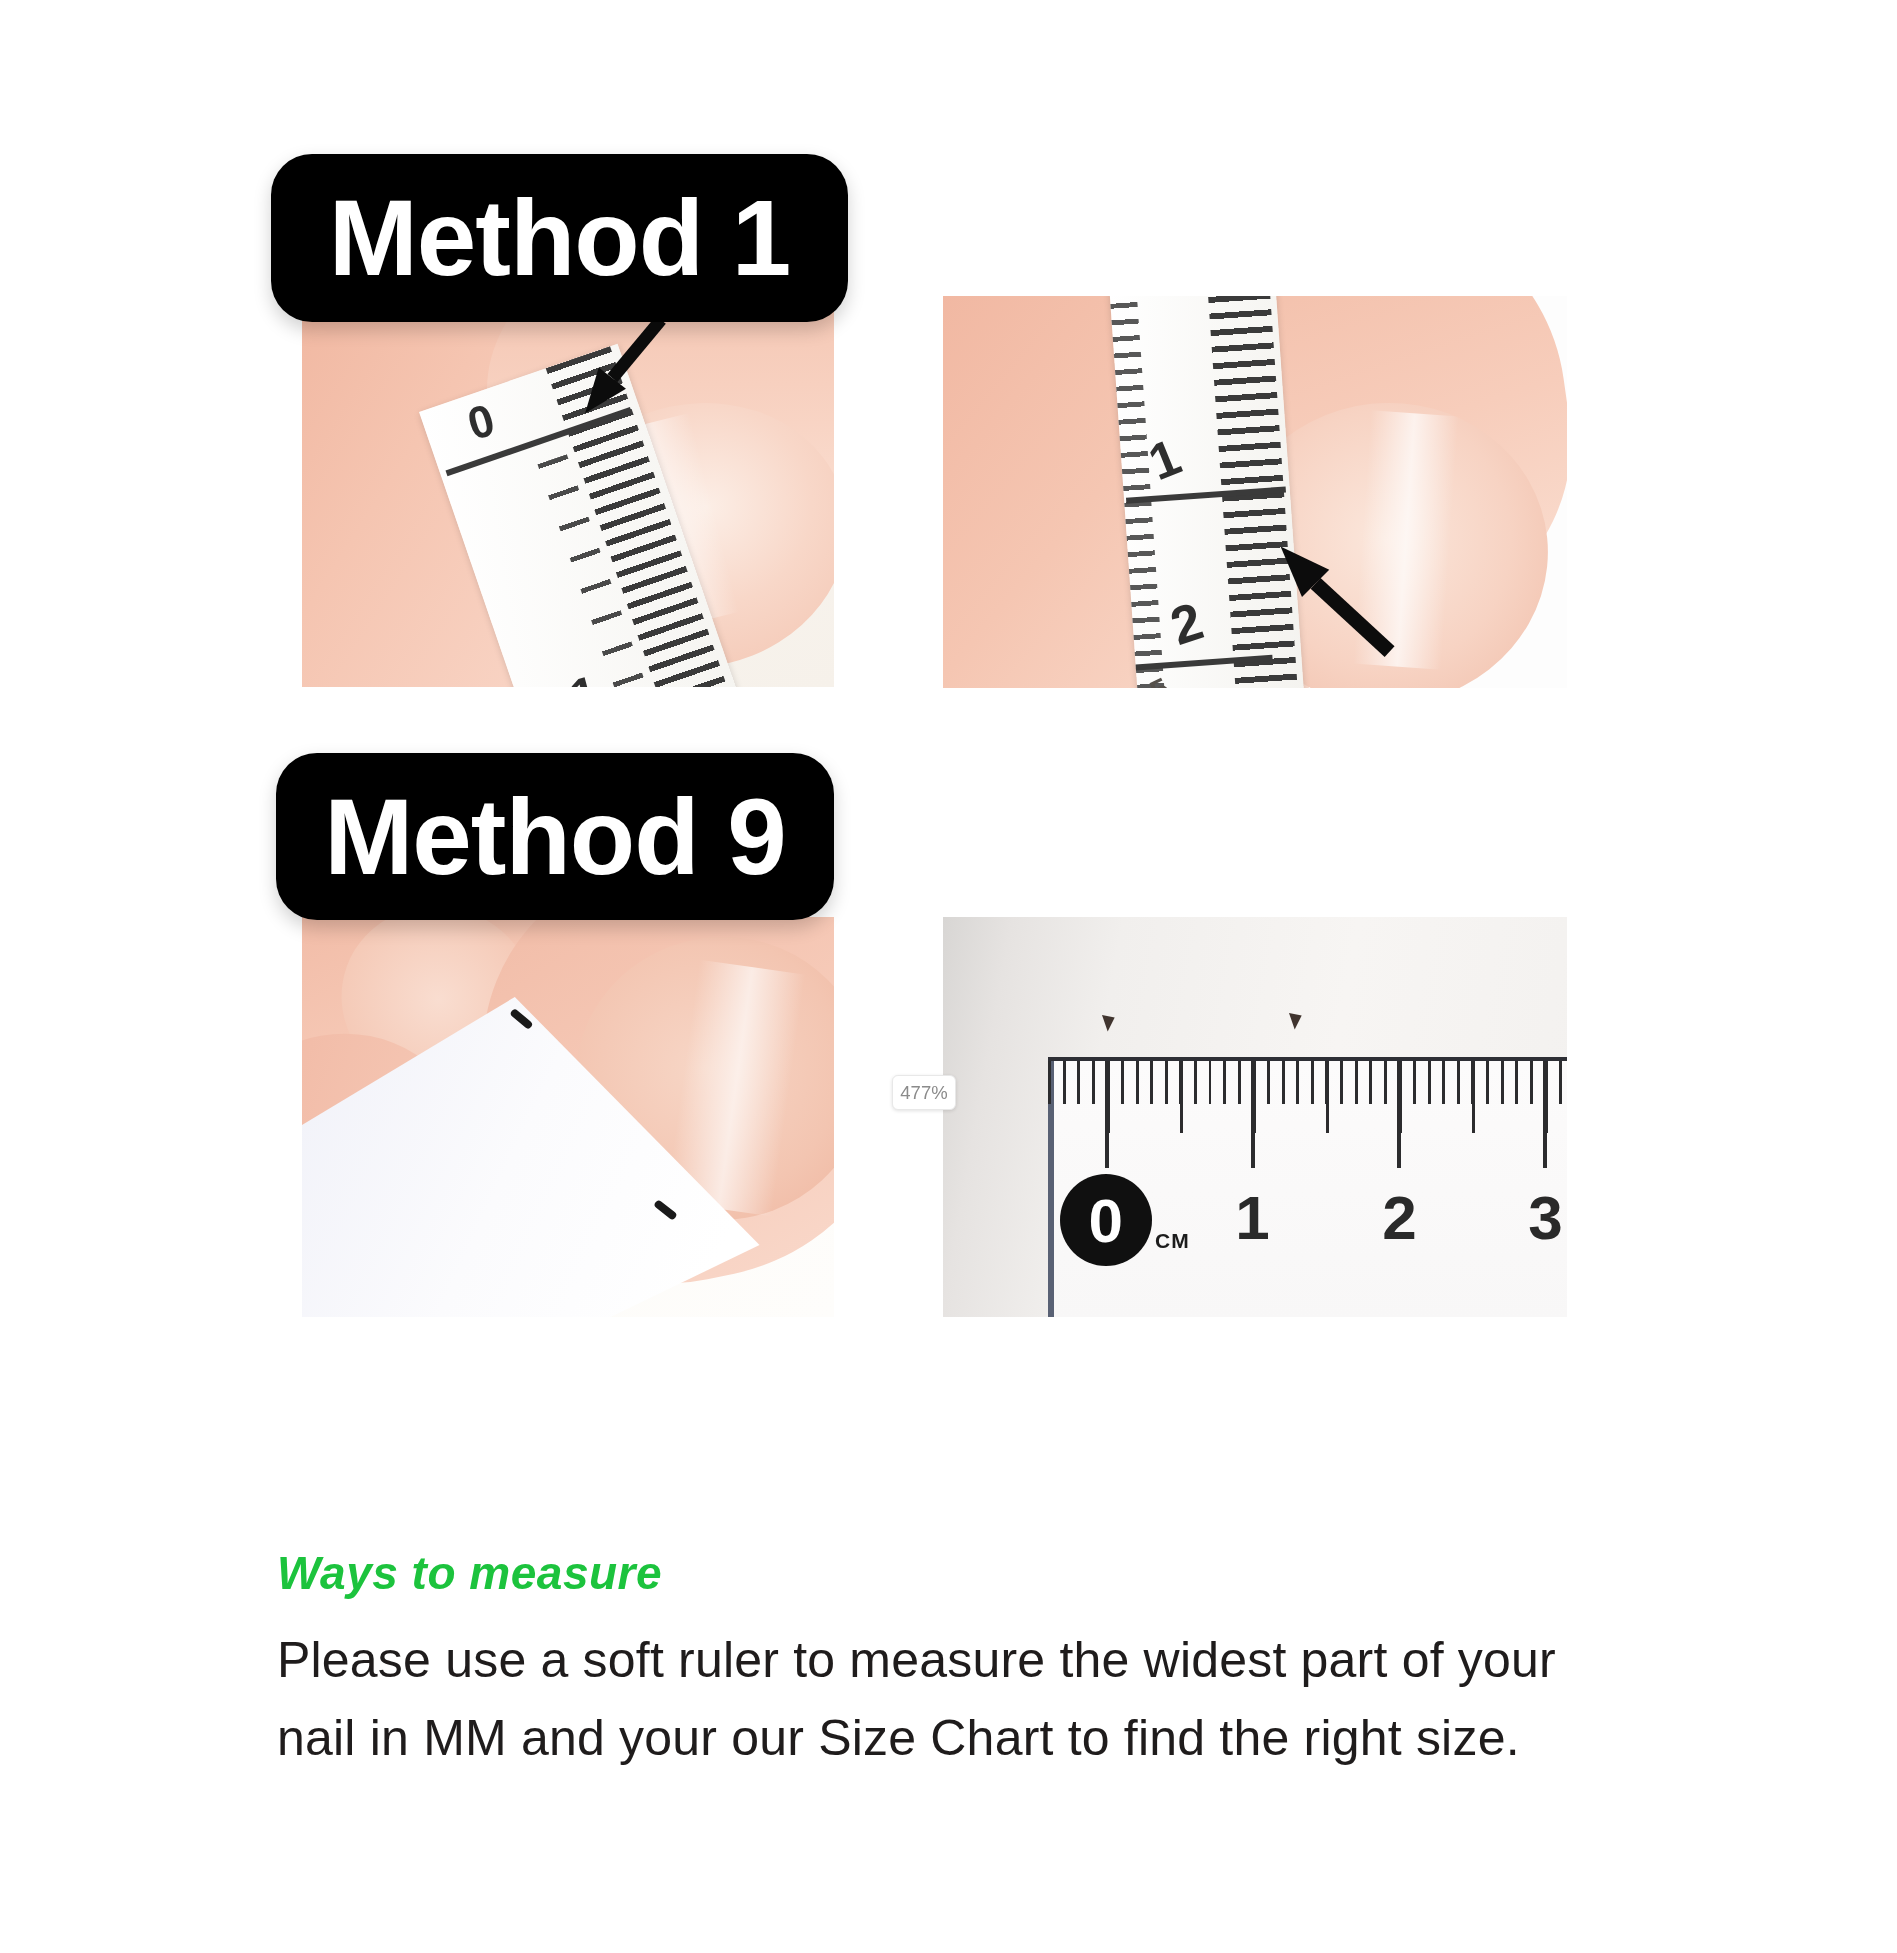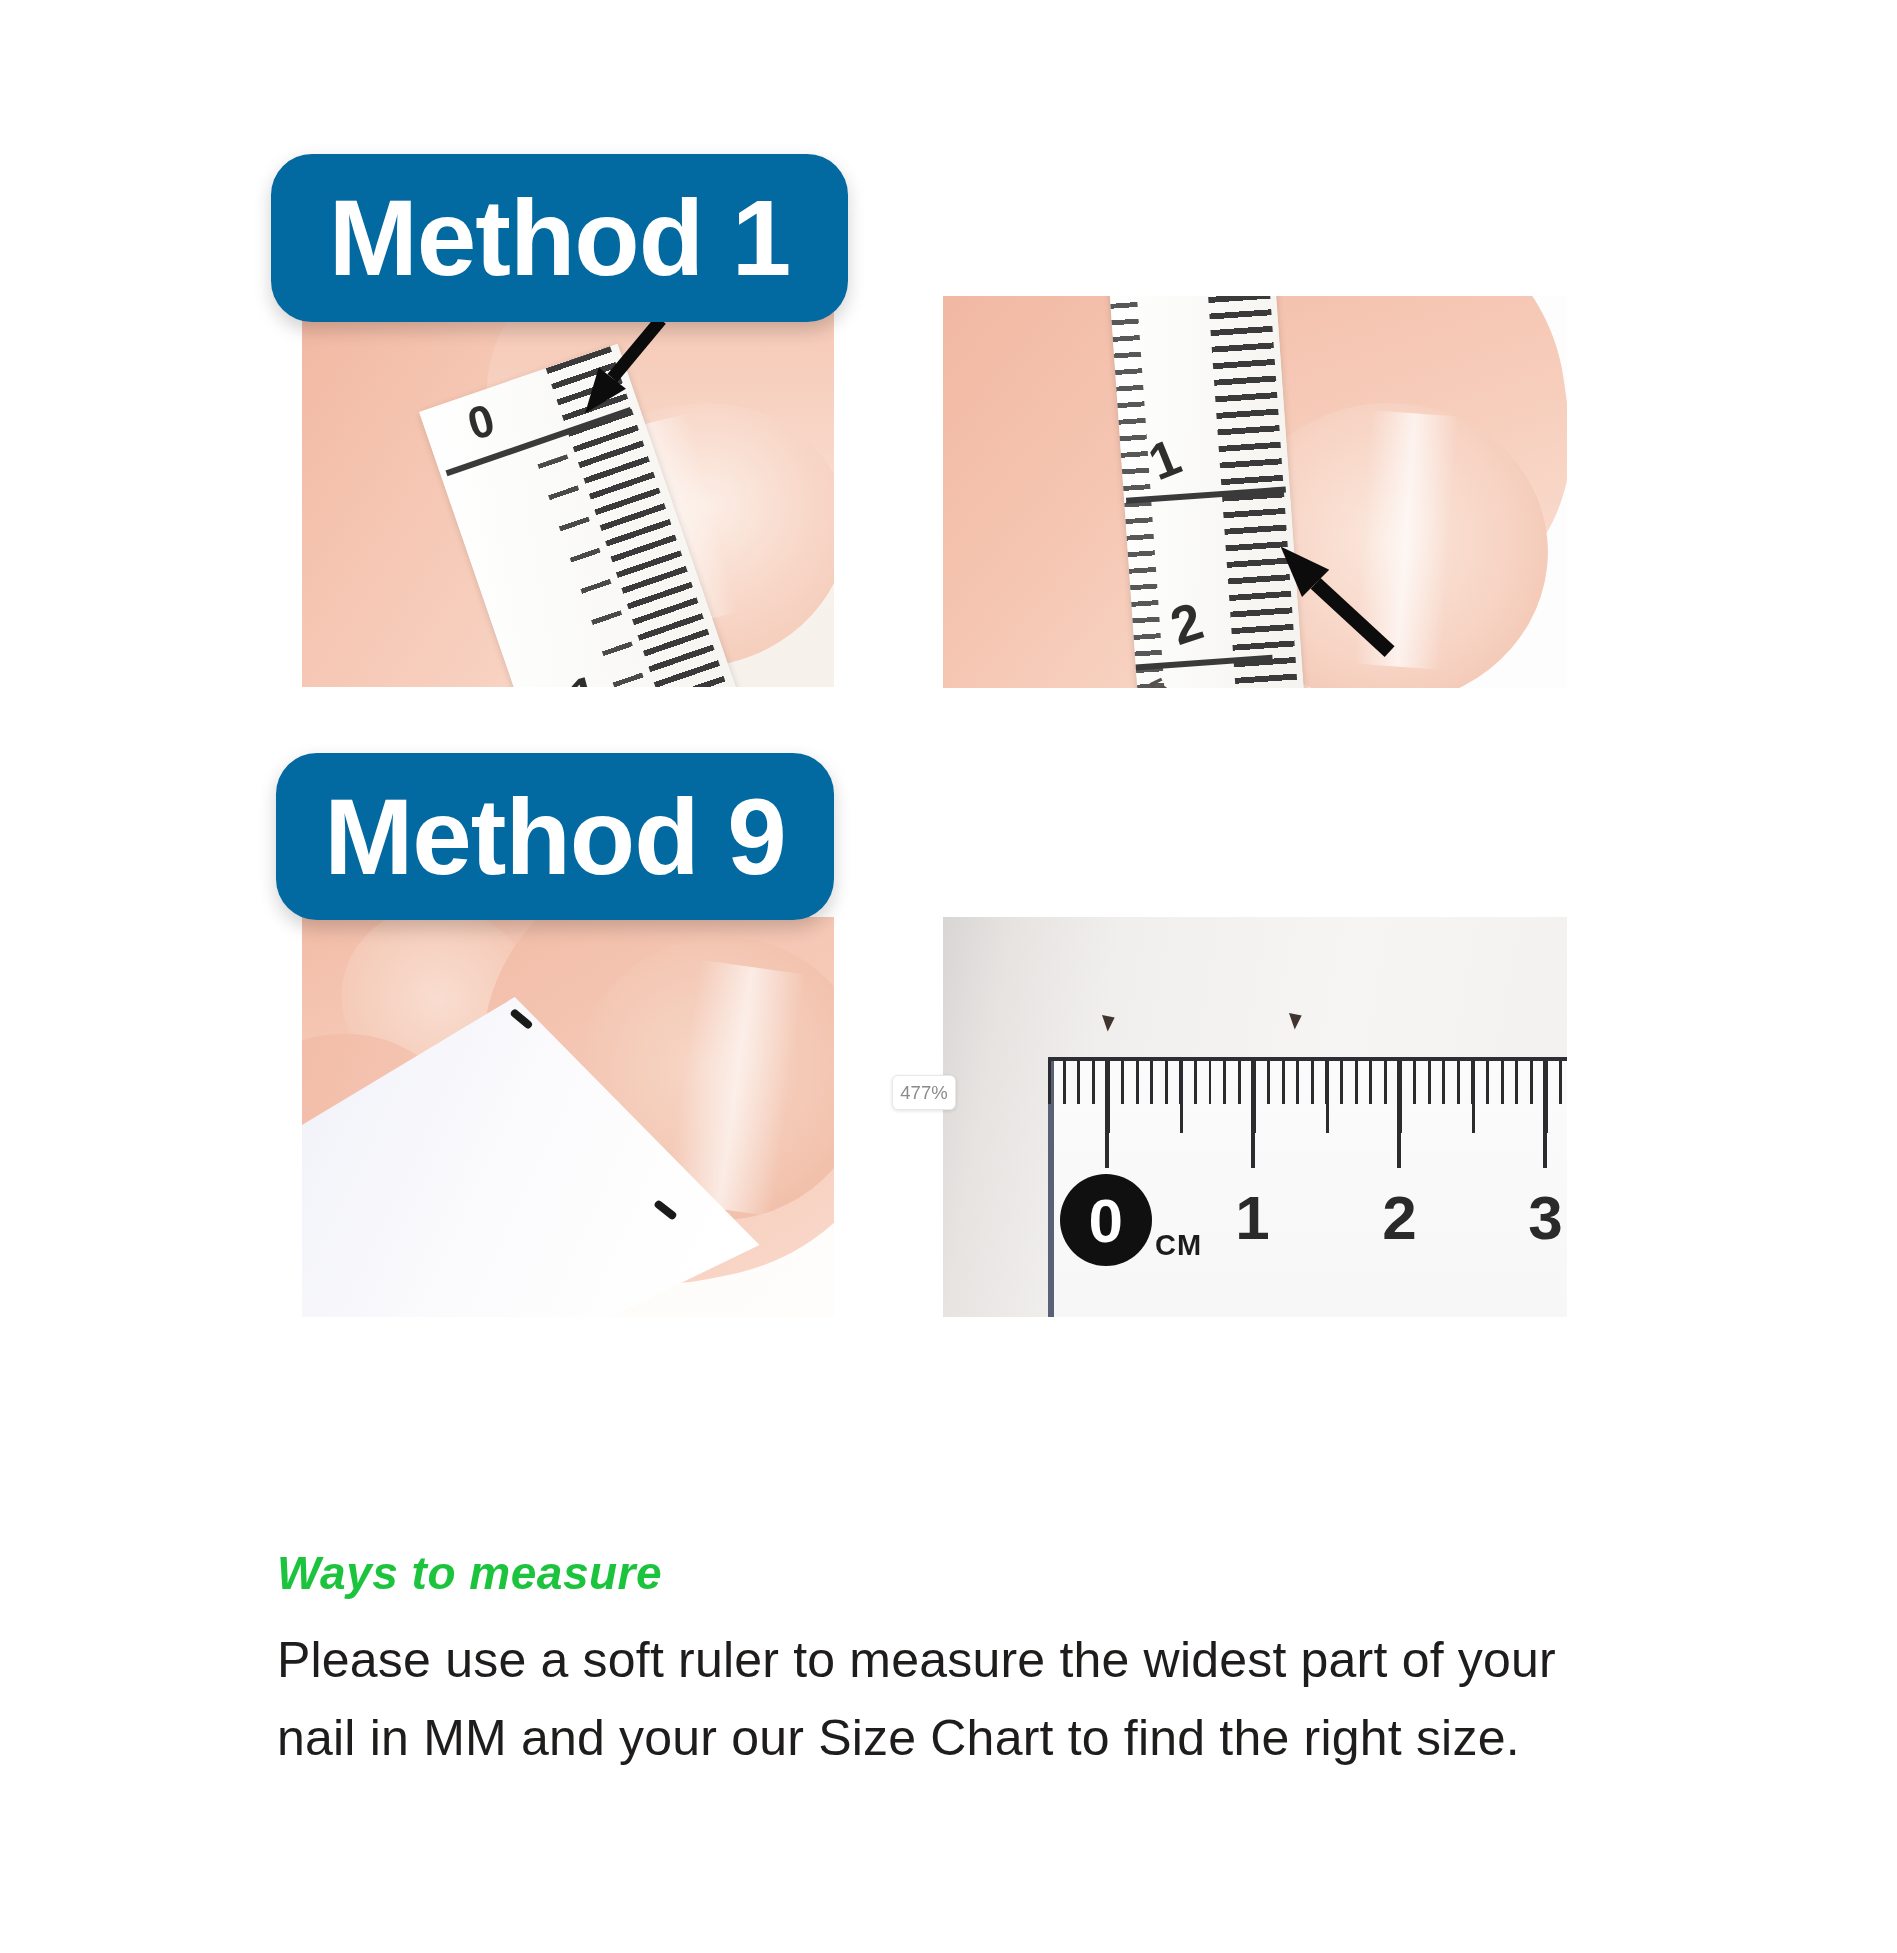--- a/index.html
+++ b/index.html
@@ -4,21 +4,21 @@
 <style>
   html,body{margin:0;padding:0;}
   body{
     width:1898px;height:1953px;position:relative;overflow:hidden;
     background:#ffffff;font-family:"Liberation Sans",sans-serif;
   }
   .abs{position:absolute;}
 
   
   .method-badge{
-    position:absolute;background:#0369a1;color:#ffffff;border-radius:41px;
+    position:absolute;background:#000000;color:#ffffff;border-radius:41px;
     display:flex;align-items:center;justify-content:center;
     font-size:107px;font-weight:bold;letter-spacing:-1px;z-index:6;
     box-shadow:0 7.8px 17.6px rgba(0,0,0,.18);
   }
   #badge1{left:271px;top:154px;width:577px;height:168px;}
   #badge2{left:276px;top:753px;width:558px;height:167px;}
 
   
   .photo{position:absolute;overflow:hidden;z-index:1;}
   #photo1{left:302px;top:297px;width:532px;height:390px;
@@ -107,21 +107,21 @@
   .ruler-edge{position:absolute;left:0;top:0;width:5.9px;height:100%;background:#596174;}
   .ticks-mm{position:absolute;left:0;top:0;width:100%;height:43px;
     background:repeating-linear-gradient(90deg,#2c2c2e 0 2.9px,transparent 2.9px 14.6px);}
   .ticks-5mm{position:absolute;left:59px;top:0;width:460px;height:72px;
     background:repeating-linear-gradient(90deg,#2c2c2e 0 2.9px,transparent 2.9px 73px);}
   .ticks-cm{position:absolute;left:57px;top:0;width:462px;height:107px;
     background:repeating-linear-gradient(90deg,#2c2c2e 0 3.9px,transparent 3.9px 146px);}
   .zero-badge{position:absolute;left:11.7px;top:113px;width:92px;height:92px;border-radius:50%;
     background:#101010;color:#ffffff;display:flex;align-items:center;justify-content:center;
     font-size:62px;font-weight:bold;}
-  .cm-label{position:absolute;left:107px;top:168px;font-size:29px;font-weight:bold;
+  .cm-label{position:absolute;left:107px;top:168px;font-size:21px;font-weight:bold;
     color:#1c1c1c;letter-spacing:1px;}
   .ruler-num{position:absolute;top:121px;width:43px;text-align:center;font-size:62px;
     font-weight:bold;color:#2a2a2a;}
   .rn1{left:183px;} .rn2{left:330px;} .rn3{left:476px;}
   .v-mark{position:absolute;width:12.7px;height:16.6px;background:#40342e;
     clip-path:polygon(0 0,100% 15%,45% 100%);}
   .p4-mark1{left:159px;top:98px;}
   .p4-mark2{left:346px;top:96px;}
 
   

